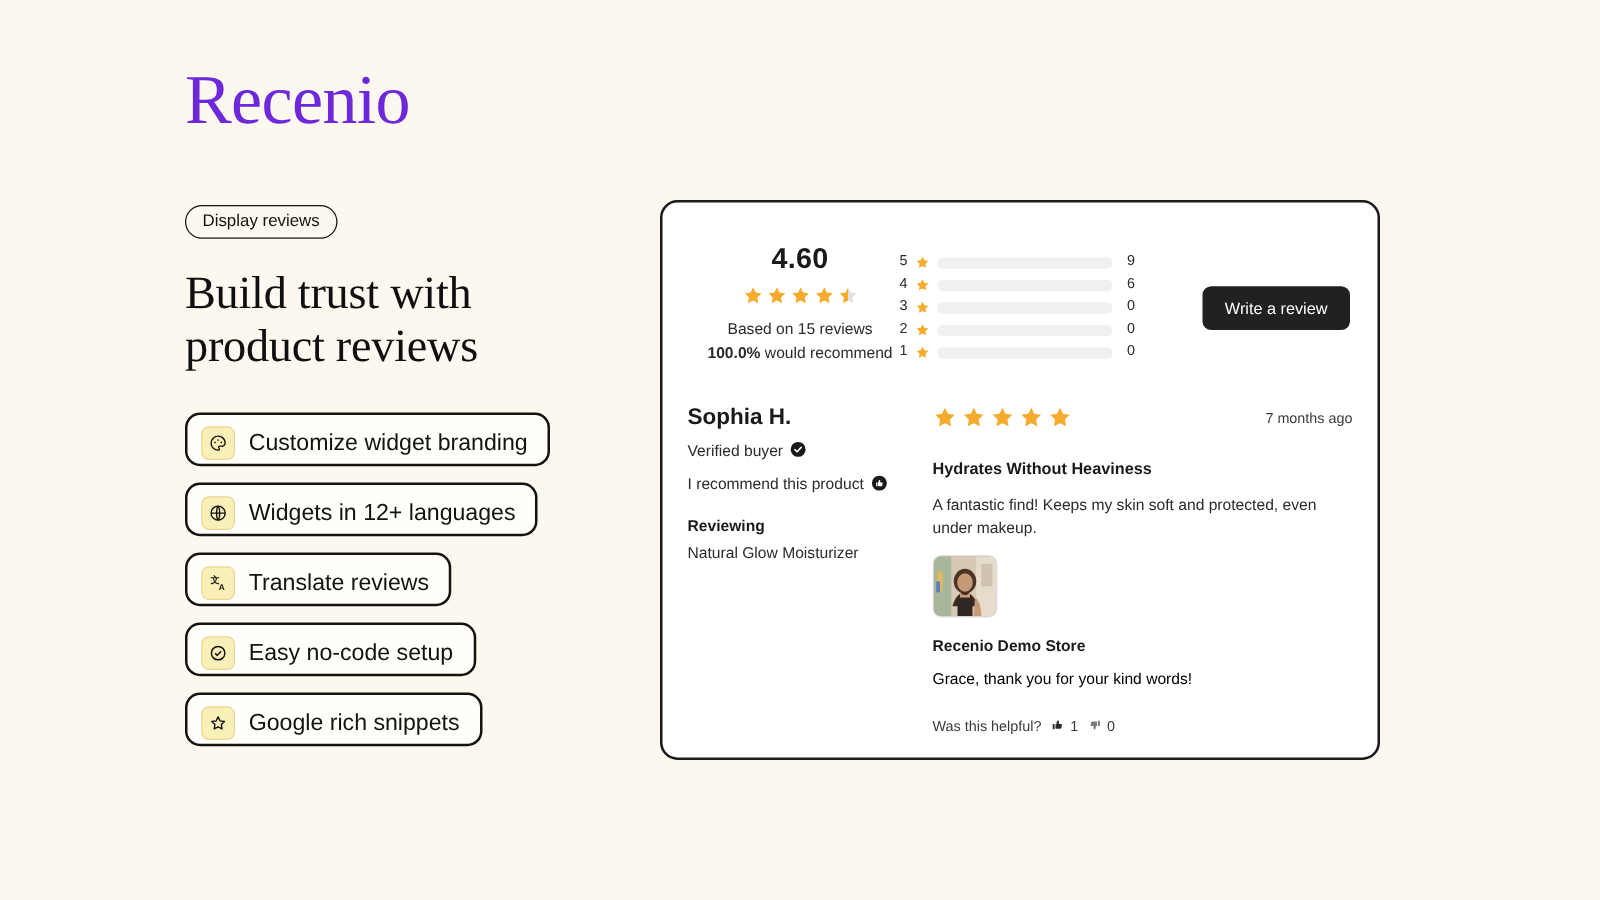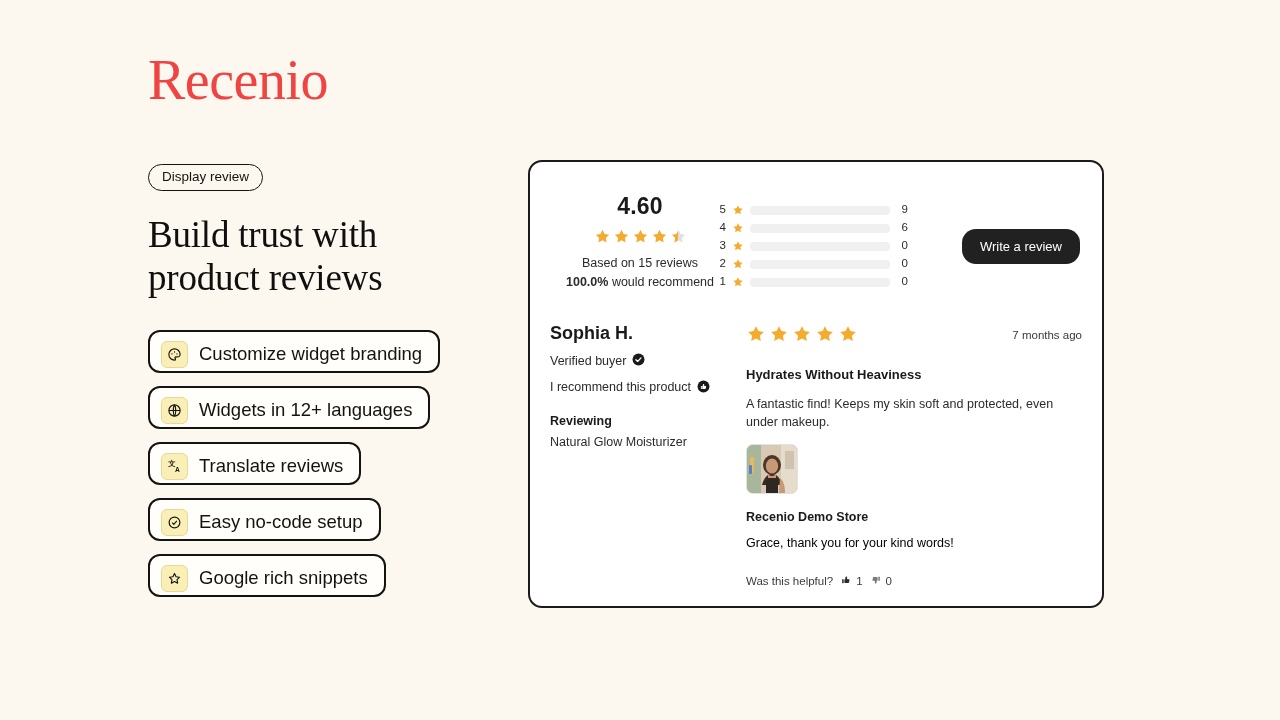--- a/index.html
+++ b/index.html
@@ -24,21 +24,21 @@
   .left-panel {
     position: absolute;
     left: 148px;
     top: 52px;
     width: 340px;
   }
   .brand-title {
     font-family: "Liberation Serif", serif;
     font-size: 56px;
     line-height: 1.0;
-    color: #ef4444;
+    color: #6d28d9;
     letter-spacing: -0.5px;
     margin: 0 0 56px 0;
     font-weight: 400;
   }
   .badge-pill {
     display: inline-block;
     border: 1.6px solid #15130F;
     border-radius: 999px;
     padding: 5px 13px 6px;
     font-size: 13.5px;
@@ -180,21 +180,21 @@
     line-height: 1;
   }
 
   .write-review-btn {
     position: absolute;
     right: 22px;
     top: 67px;
     background: #212121;
     color: #FFFFFF;
     border: none;
-    border-radius: 14px;
+    border-radius: 7px;
     padding: 11px 18px;
     font-size: 13px;
     font-family: "Liberation Sans", sans-serif;
     line-height: 1;
     cursor: pointer;
   }
 
   
   .review {
     position: relative;
@@ -311,21 +311,21 @@
 </style>
 </head>
 <body>
 
 <div class="page">
 
   <div class="left-panel">
 
     <h1 class="brand-title">Recenio</h1>
 
-    <div class="badge-pill">Display review</div>
+    <div class="badge-pill">Display reviews</div>
 
     <h2 class="headline">Build trust with product reviews</h2>
 
     <div class="feature-list">
 
       <div class="feature-pill">
         <span class="feature-icon">
           <svg width="15" height="15" viewBox="0 0 24 24" fill="none" stroke="#15130F" stroke-width="1.8">
             <path d="M12 3a9 9 0 1 0 0 18c1 0 1.6-.7 1.6-1.5 0-.5-.2-.8-.5-1.1-.3-.3-.5-.7-.5-1.1 0-.8.7-1.5 1.5-1.5h1.8A4.1 4.1 0 0 0 21 11.8C21 7 17 3 12 3z"></path>
             <circle cx="8" cy="11" r="1.1" fill="#15130F" stroke="none"></circle>

